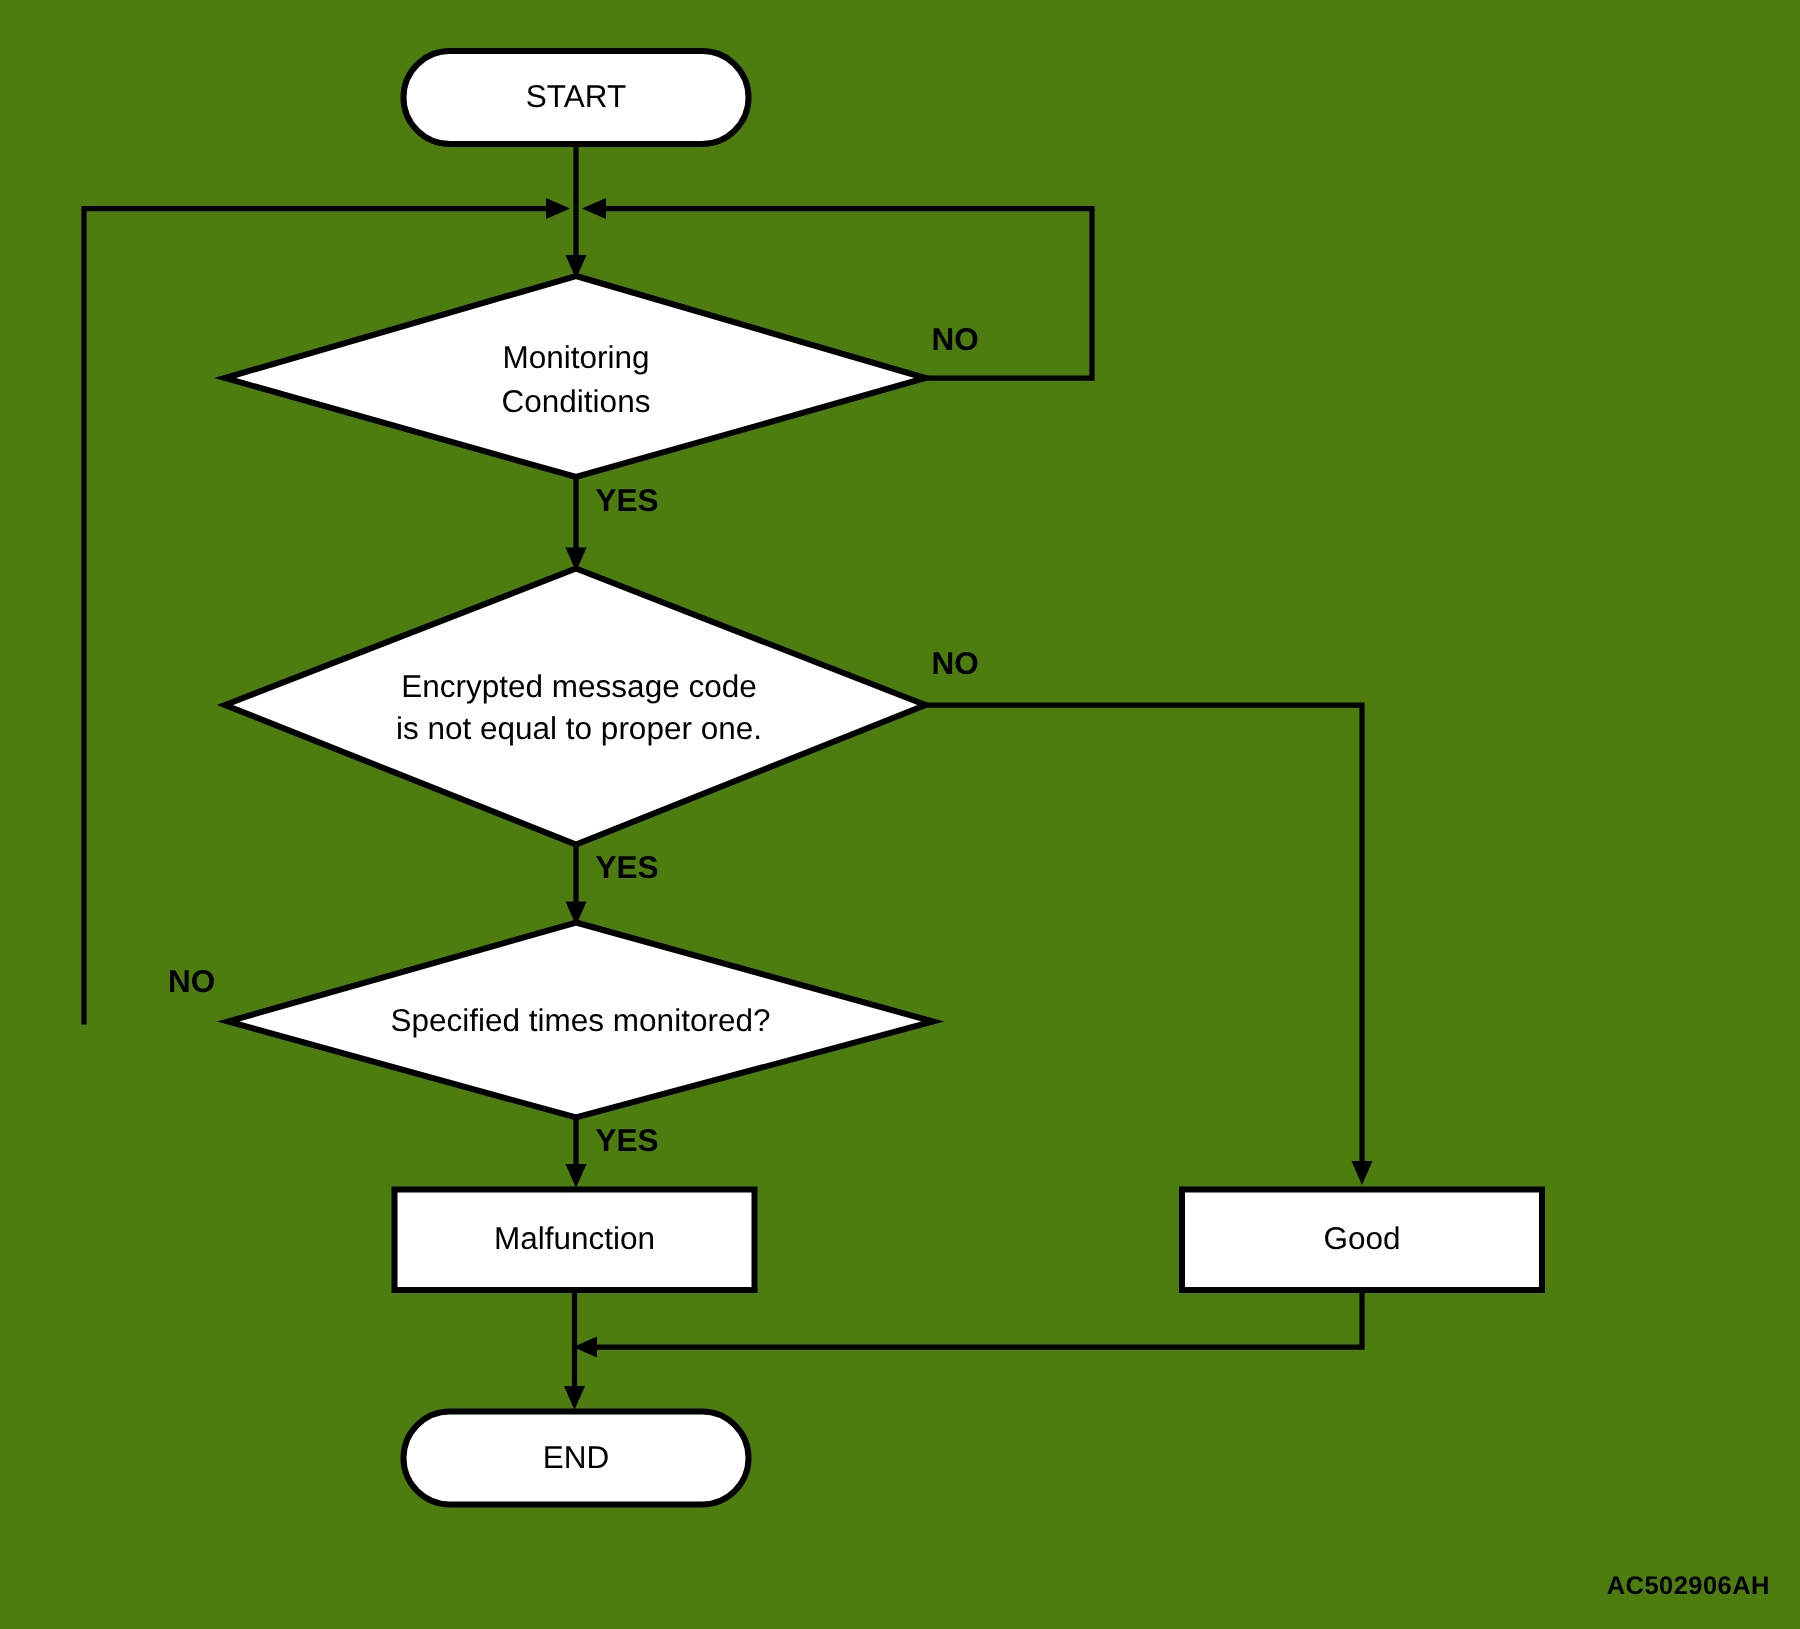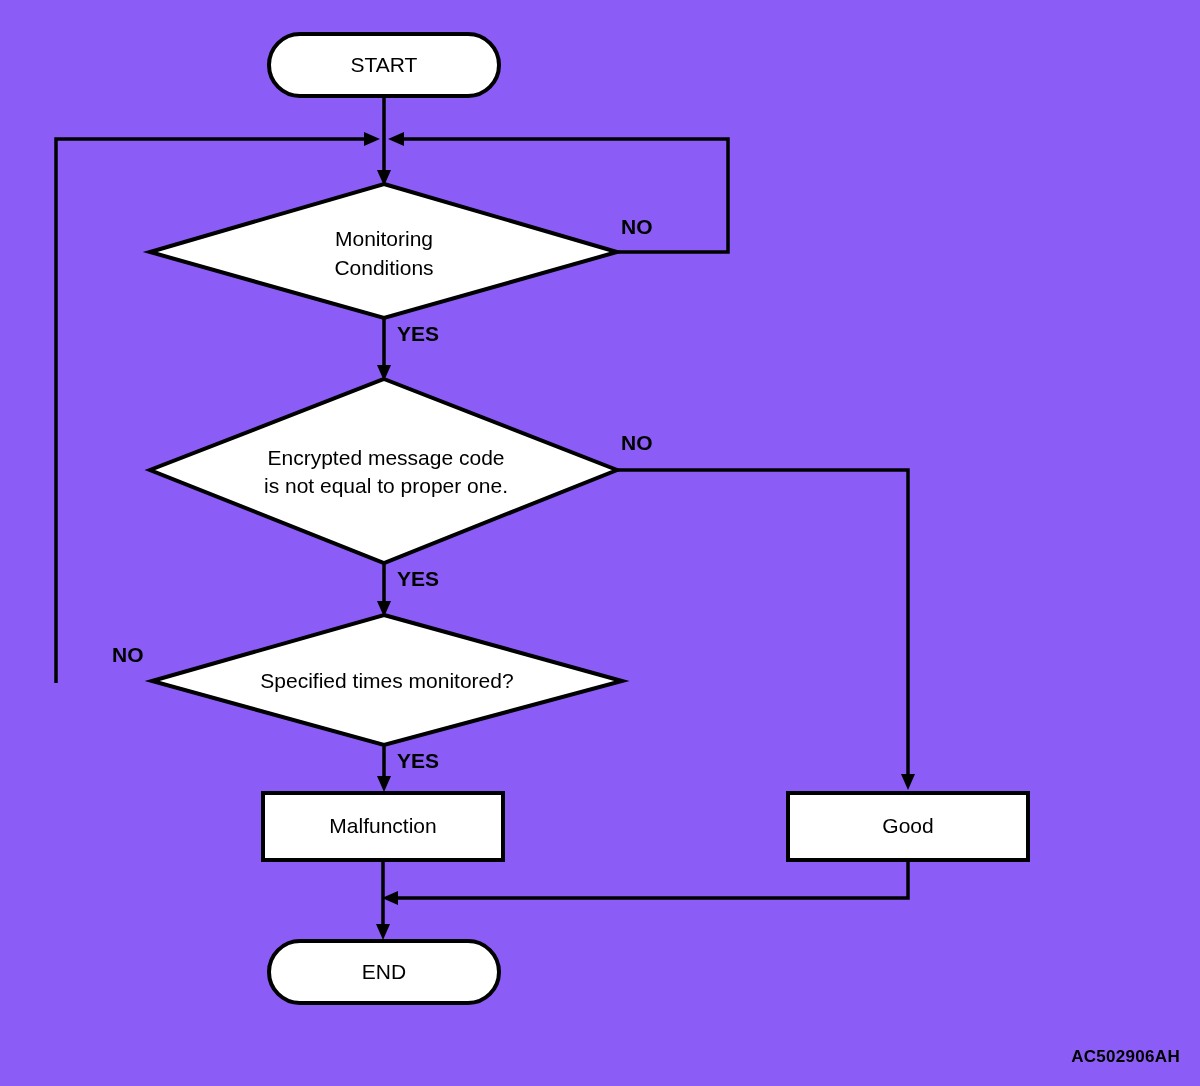--- a/index.html
+++ b/index.html
@@ -7,21 +7,21 @@
     padding: 0;
     background: #ffffff;
   }
   body {
     font-family: "Liberation Sans", sans-serif;
   }
   #page {
     position: relative;
     width: 1200px;
     height: 1086px;
-    background: #8b5cf6;
+    background: #4d7c0f;
     overflow: hidden;
   }
   #flow-svg {
     position: absolute;
     top: 0;
     left: 0;
     width: 1200px;
     height: 1086px;
   }
   .shape-outline {

